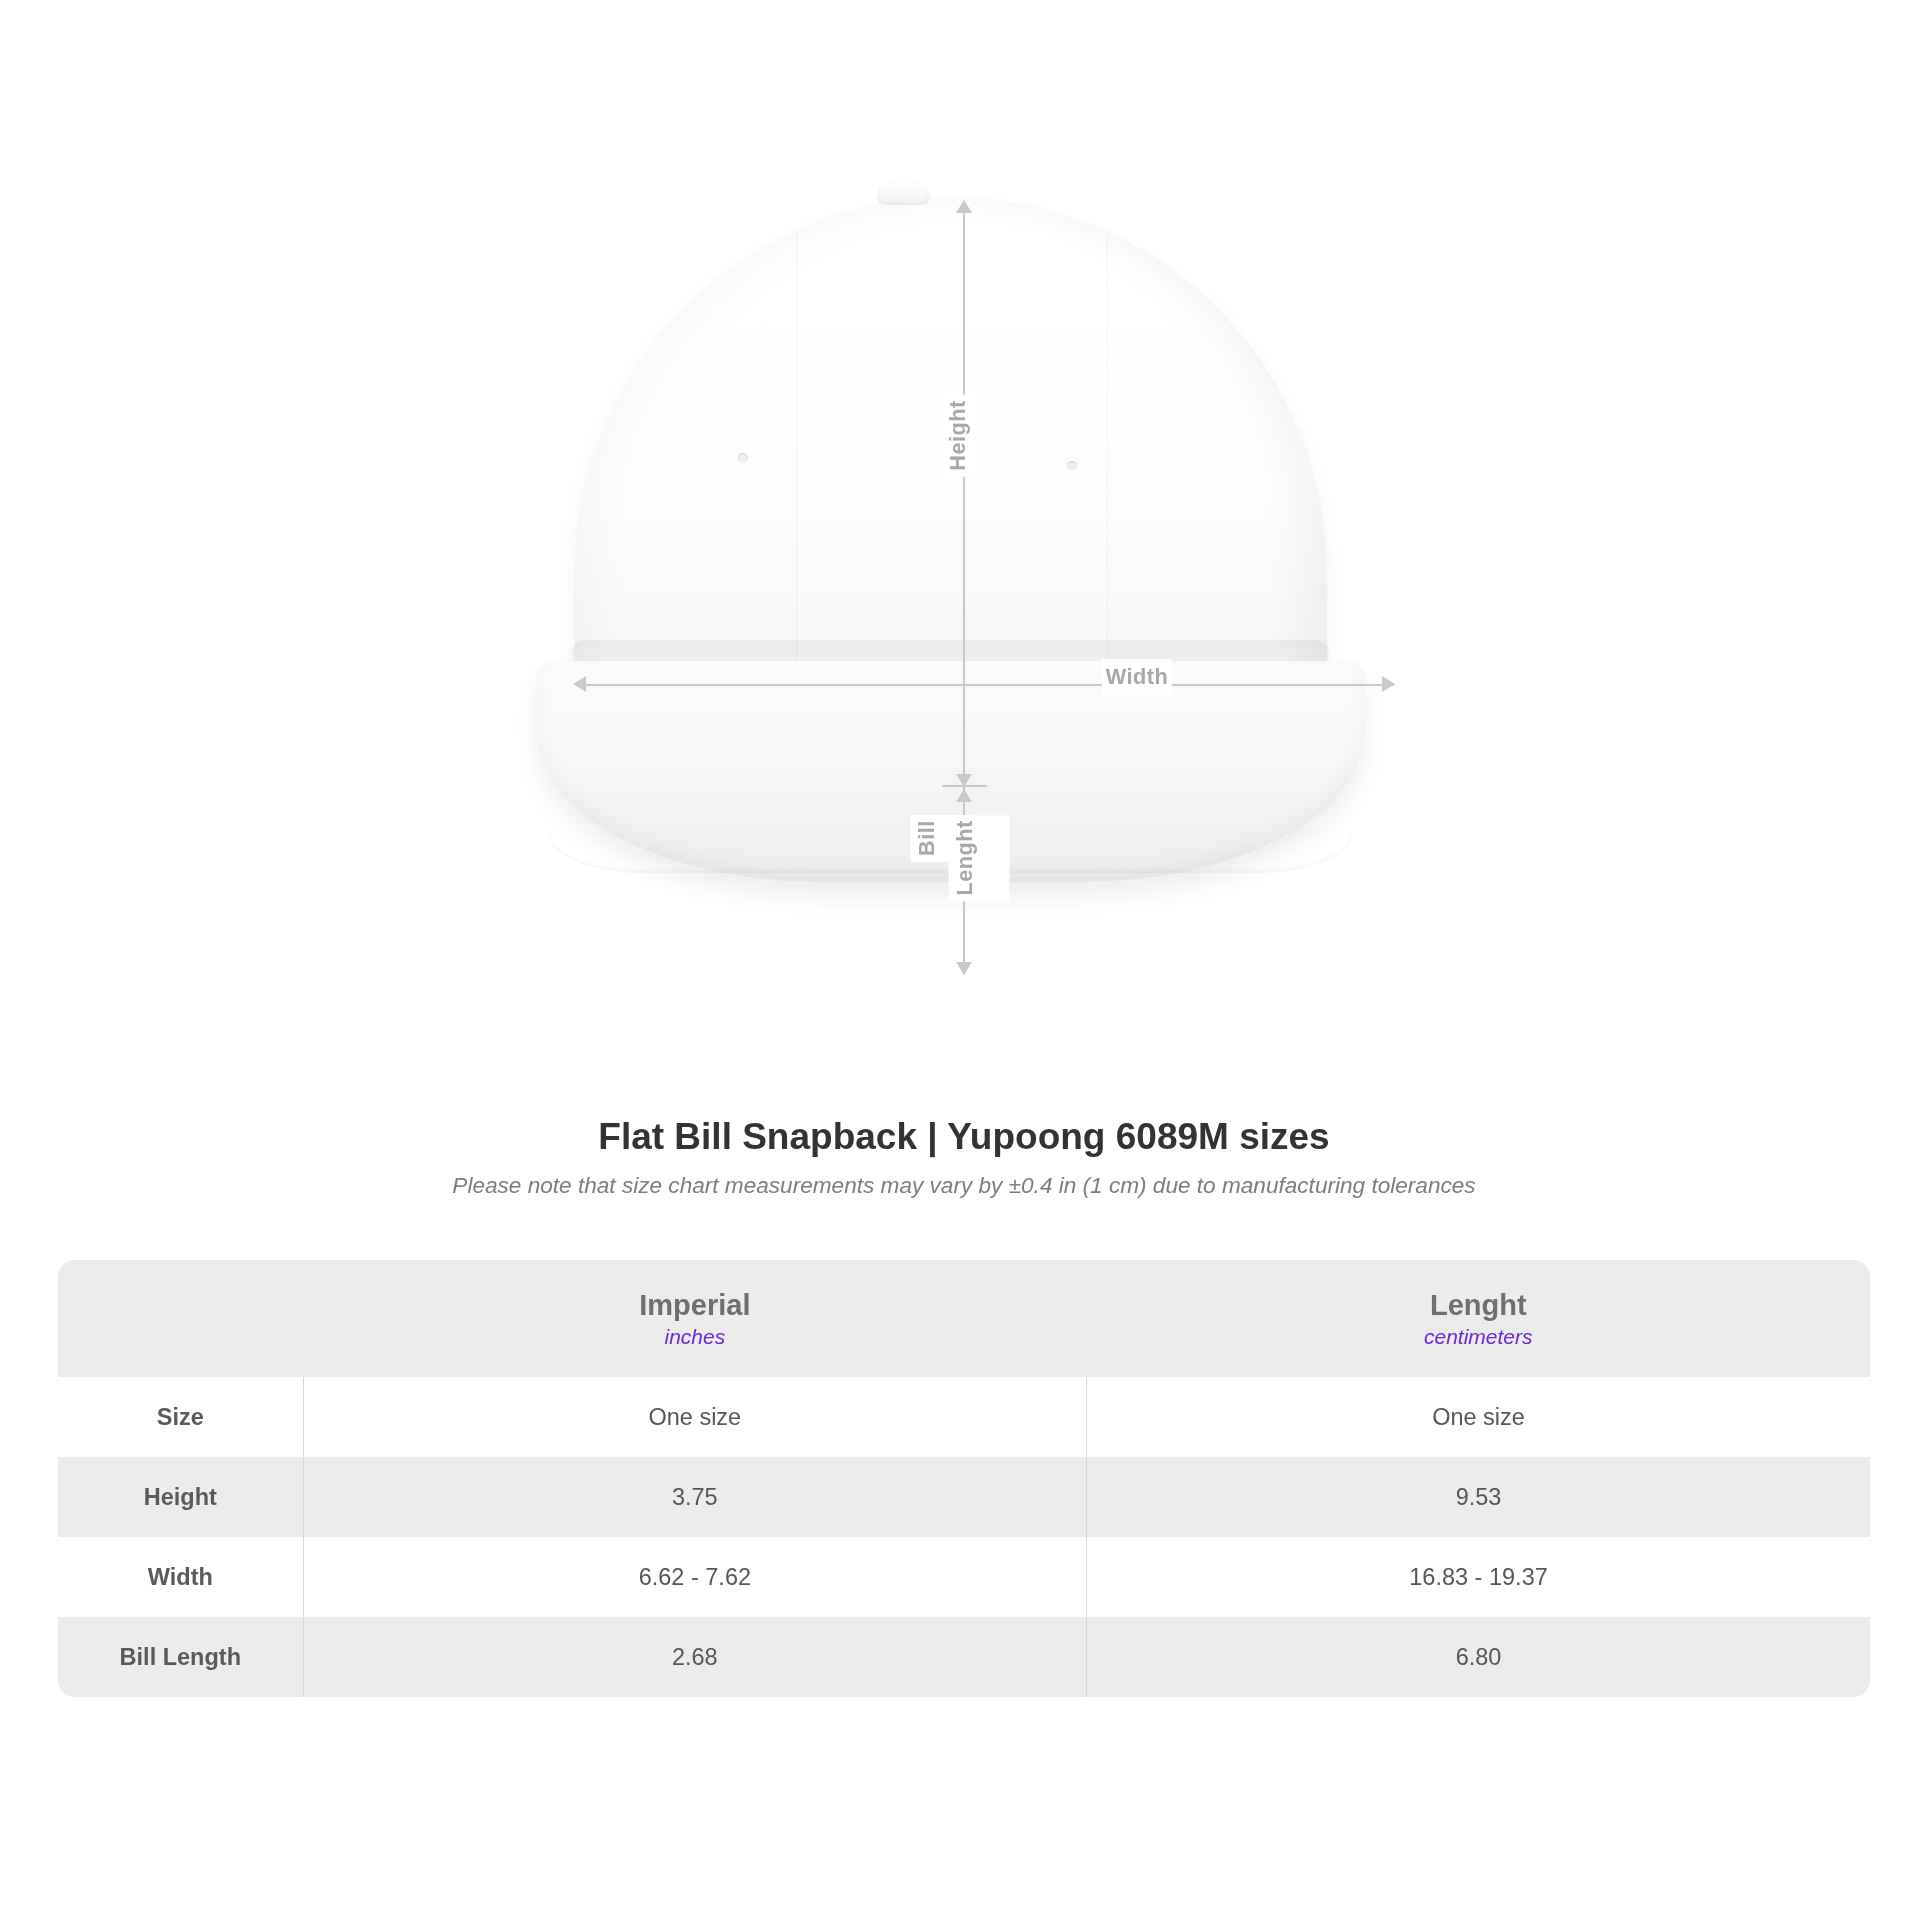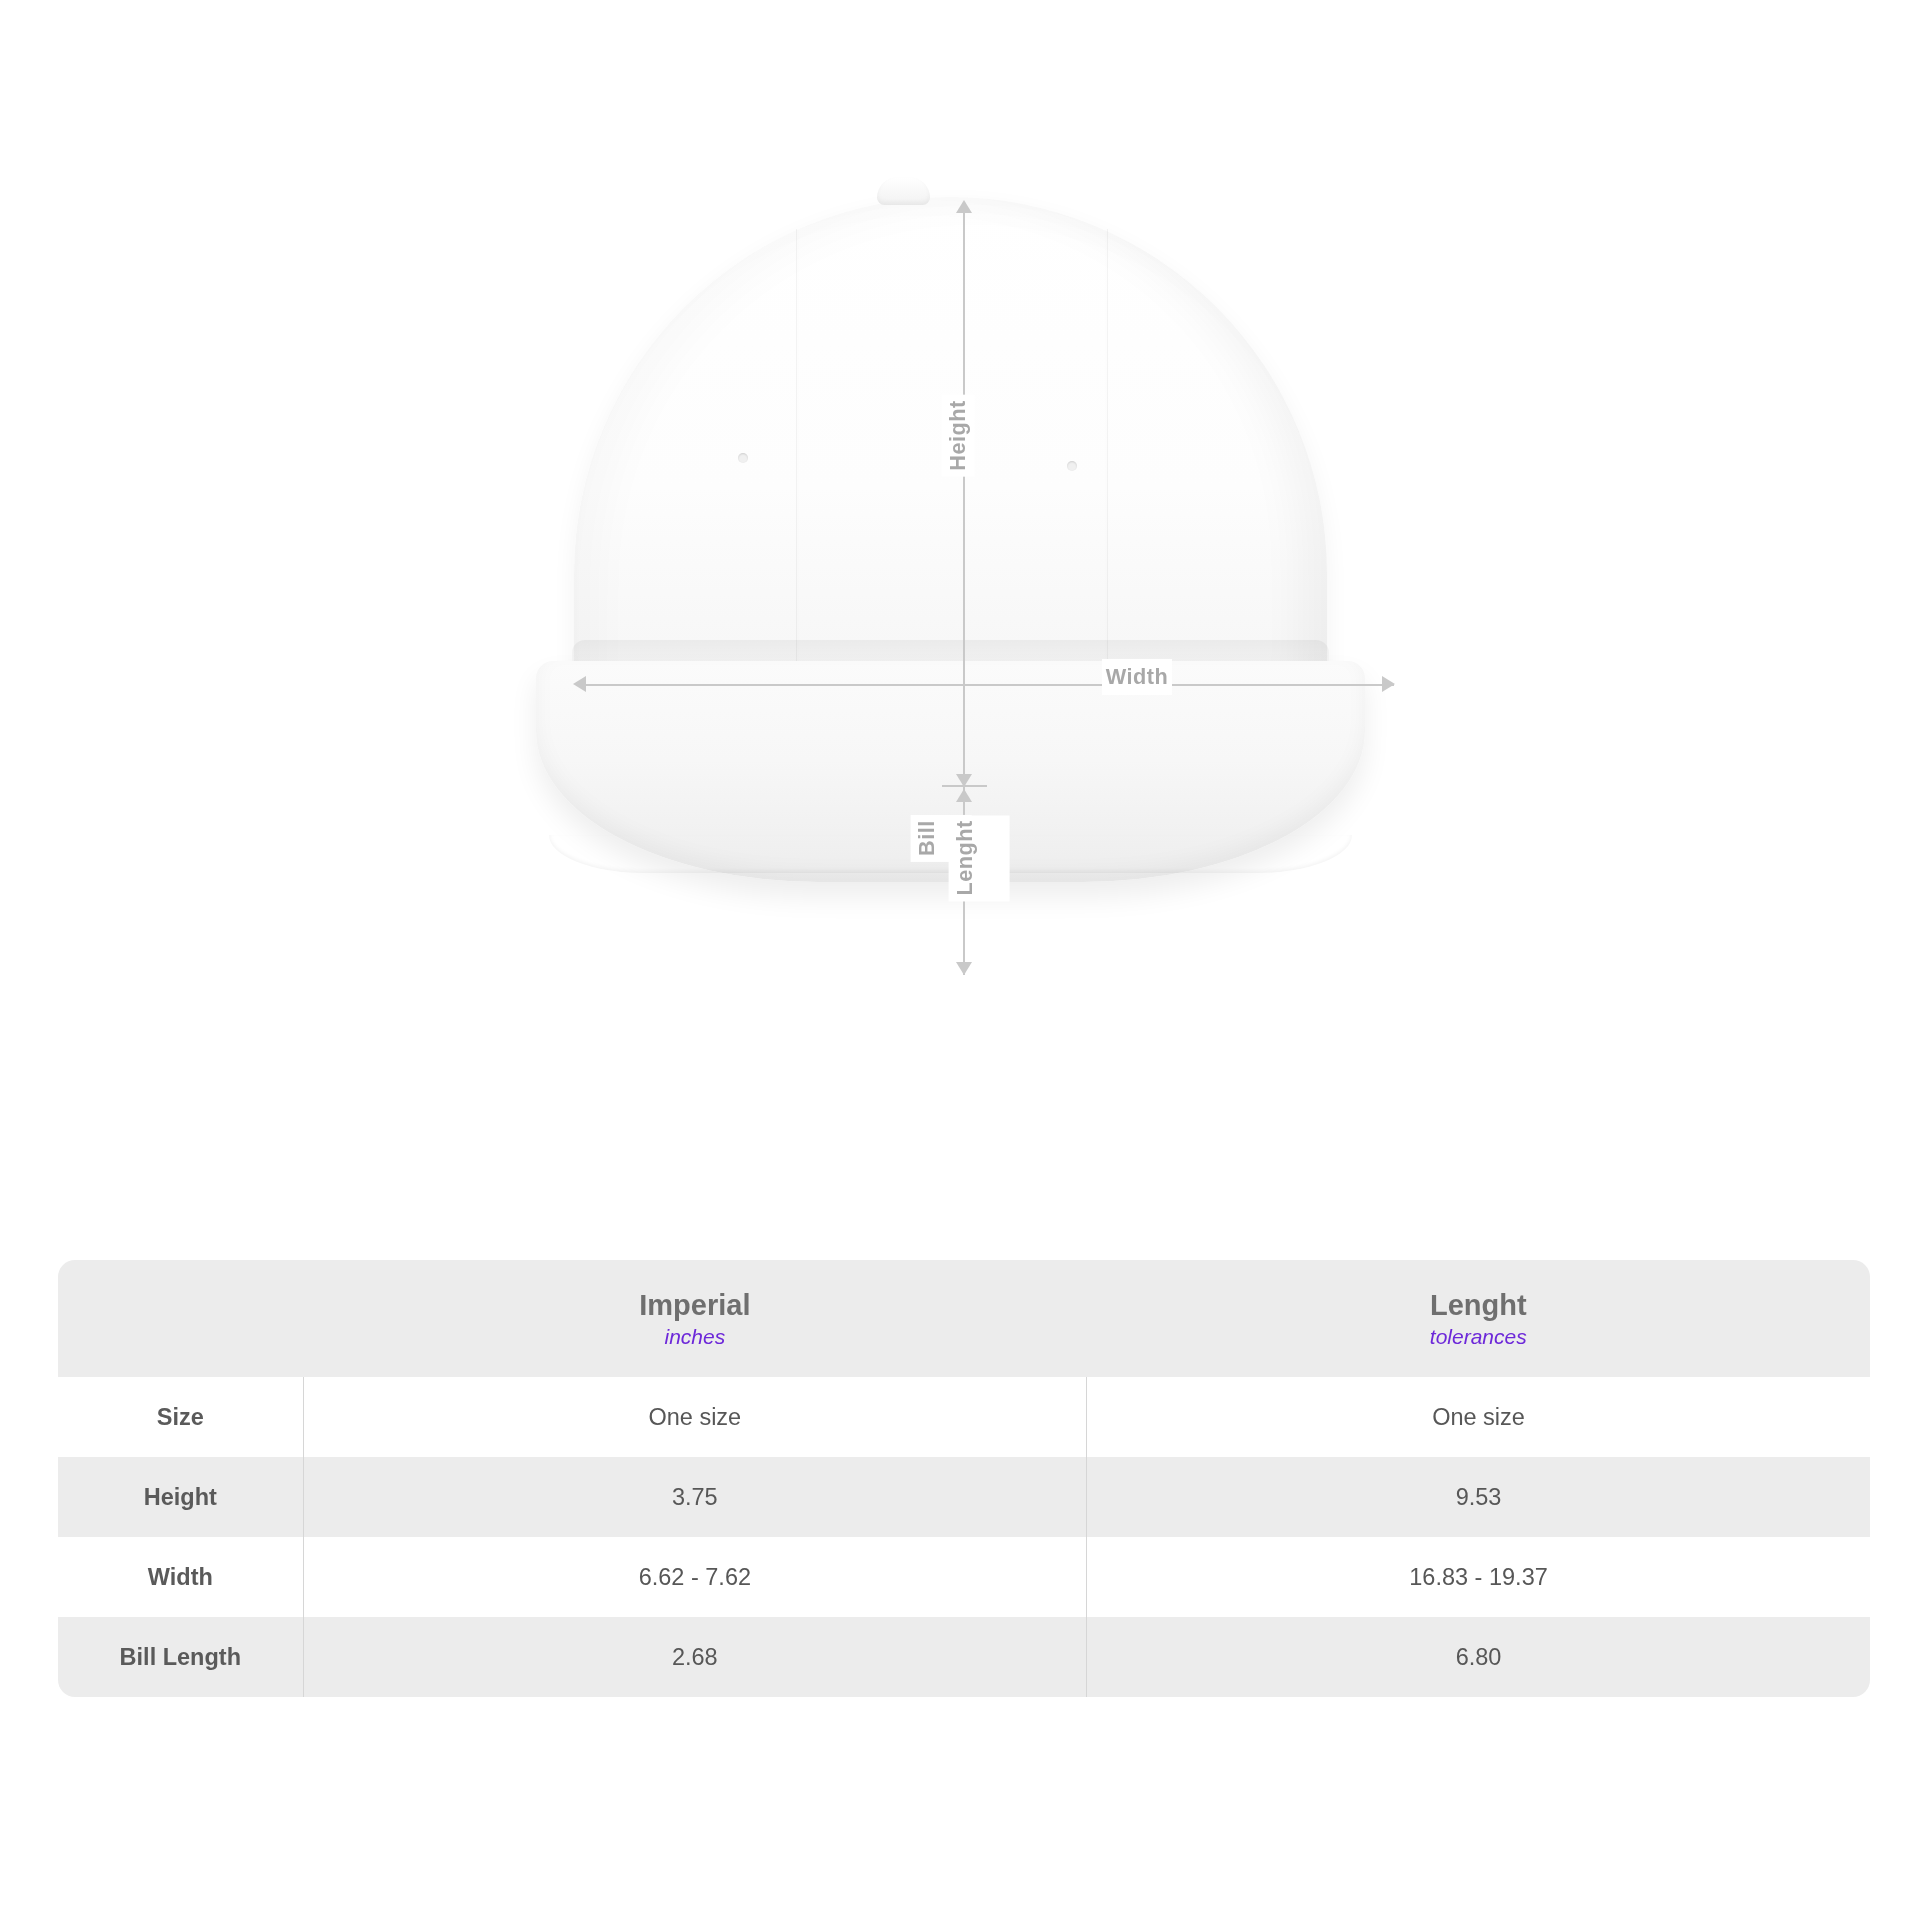--- a/index.html
+++ b/index.html
@@ -282,38 +282,42 @@
 
       <div class="guide-label label-vert" style="left:942px; top:395px;">Height</div>
 
       <div class="guide-label" style="left:1102px; top:659px;">Width</div>
 
       <div class="guide-label label-vert" style="left:911px; top:815px; width:53px;">Bill</div>
       <div class="guide-label label-vert" style="left:949px; top:815px; width:53px;">Lenght</div>
     </div>
   </div>
 
+  <div class="title-block">
+    <h1 class="chart-title">Flat Bill Snapback | Yupoong 6089M sizes</h1>
+    <p class="chart-note">Please note that size chart measurements may vary by ±0.4 in (1 cm) due to manufacturing tolerances</p>
+  </div>
 
   <div class="table-wrap">
     <table class="size-table">
       <colgroup>
         <col style="width:245px">
         <col style="width:783px">
         <col style="width:783px">
       </colgroup>
       <tbody>
         <tr class="unit-row">
           <td></td>
           <td>
             <div class="unit-name">Imperial</div>
             <div class="unit-sub">inches</div>
           </td>
           <td>
             <div class="unit-name">Lenght</div>
-            <div class="unit-sub">tolerances</div>
+            <div class="unit-sub">centimeters</div>
           </td>
         </tr>
 
         <tr class="data-row">
           <td class="rowhead">Size</td>
           <td class="divider-cell">One size</td>
           <td>One size</td>
         </tr>
 
         <tr class="data-row alt">

